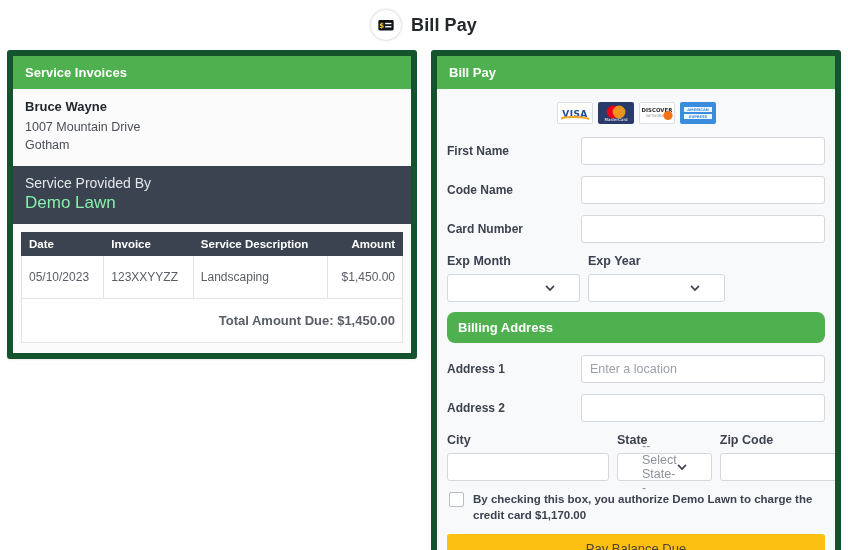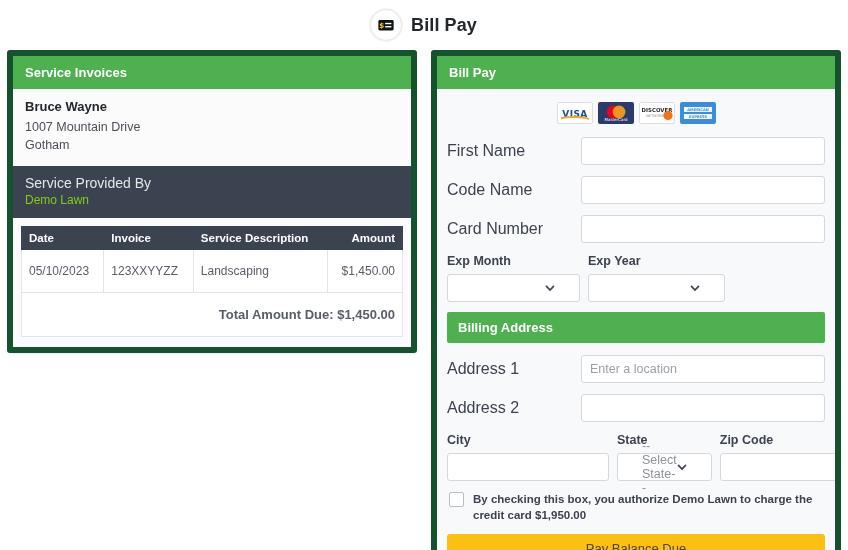--- a/index.html
+++ b/index.html
@@ -78,22 +78,22 @@
     background: #3b4350;
     padding: 9px 12px 11px 12px;
     color: #ffffff;
   }
   .provider-label {
     font-size: 14px;
     color: #e4e6e9;
     margin-bottom: 2px;
   }
   .provider-name {
-    font-size: 12px;
-    color: #84cc16;
+    font-size: 17px;
+    color: #86efac;
   }
 
   .table-wrap { padding: 8px 8px 10px 8px; background: #fbfbfc; }
   table.invoices {
     width: 100%;
     border-collapse: collapse;
     font-size: 12px;
   }
   table.invoices th {
     background: #3b4350;
@@ -146,22 +146,22 @@
   .card-disc { background: #ffffff; border: 1px solid #dcdee1; }
   .card-amex { background: #3a8dde; }
 
   .form-row {
     display: flex;
     align-items: center;
     margin-bottom: 11px;
   }
   .form-label {
     width: 134px;
-    font-size: 16px;
-    font-weight: normal;
+    font-size: 12px;
+    font-weight: bold;
     color: #3c4250;
     flex-shrink: 0;
   }
   .txt-input {
     flex: 1;
     height: 28px;
     border: 1px solid #d4d7dc;
     border-radius: 3px;
     background: #ffffff;
     padding: 0 8px;
@@ -209,21 +209,21 @@
     width: 10px; height: 10px;
     flex-shrink: 0;
   }
 
   .subpanel-header {
     background: #4fb050;
     color: #ffffff;
     font-size: 13px;
     font-weight: bold;
     padding: 8px 11px;
-    border-radius: 2px;
+    border-radius: 8px;
     margin: 4px 0 12px 0;
   }
 
   .consent-row {
     display: flex;
     align-items: flex-start;
     gap: 9px;
     margin: 4px 0 10px 2px;
   }
   .checkbox {
@@ -422,21 +422,21 @@
           </div>
           <div class="field f-zip">
             <span class="field-label">Zip Code</span>
             <input class="txt-input" type="text" value="" style="">
           </div>
         </div>
 
         
         <div class="consent-row">
           <span class="checkbox"></span>
-          <span class="consent-text">By checking this box, you authorize Demo Lawn to charge the credit card $1,950.00</span>
+          <span class="consent-text">By checking this box, you authorize Demo Lawn to charge the credit card $1,170.00</span>
         </div>
 
         <button class="pay-button">Pay Balance Due</button>
 
       </div>
     </div>
   </div>
 
 </div>
 

